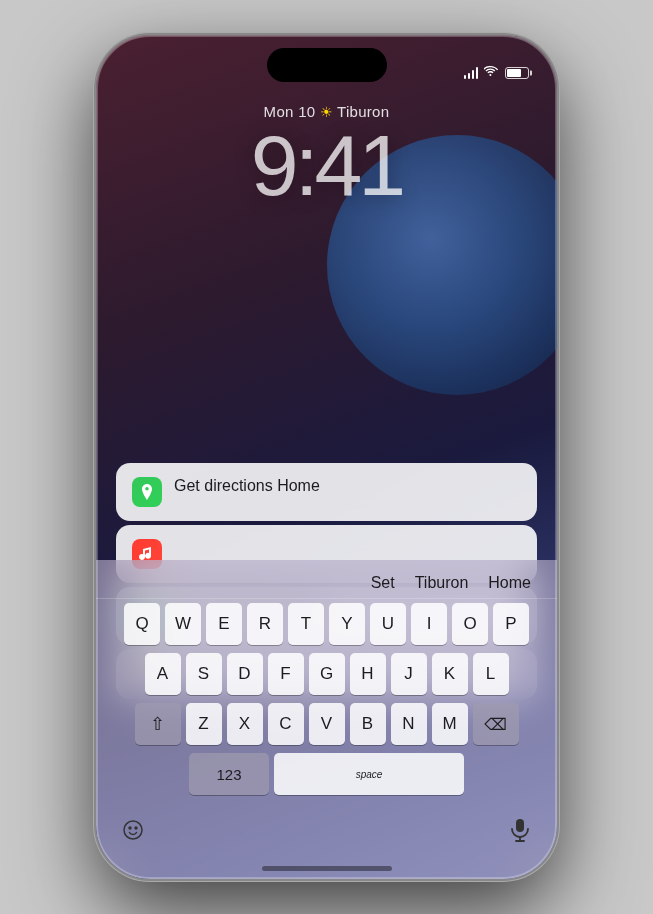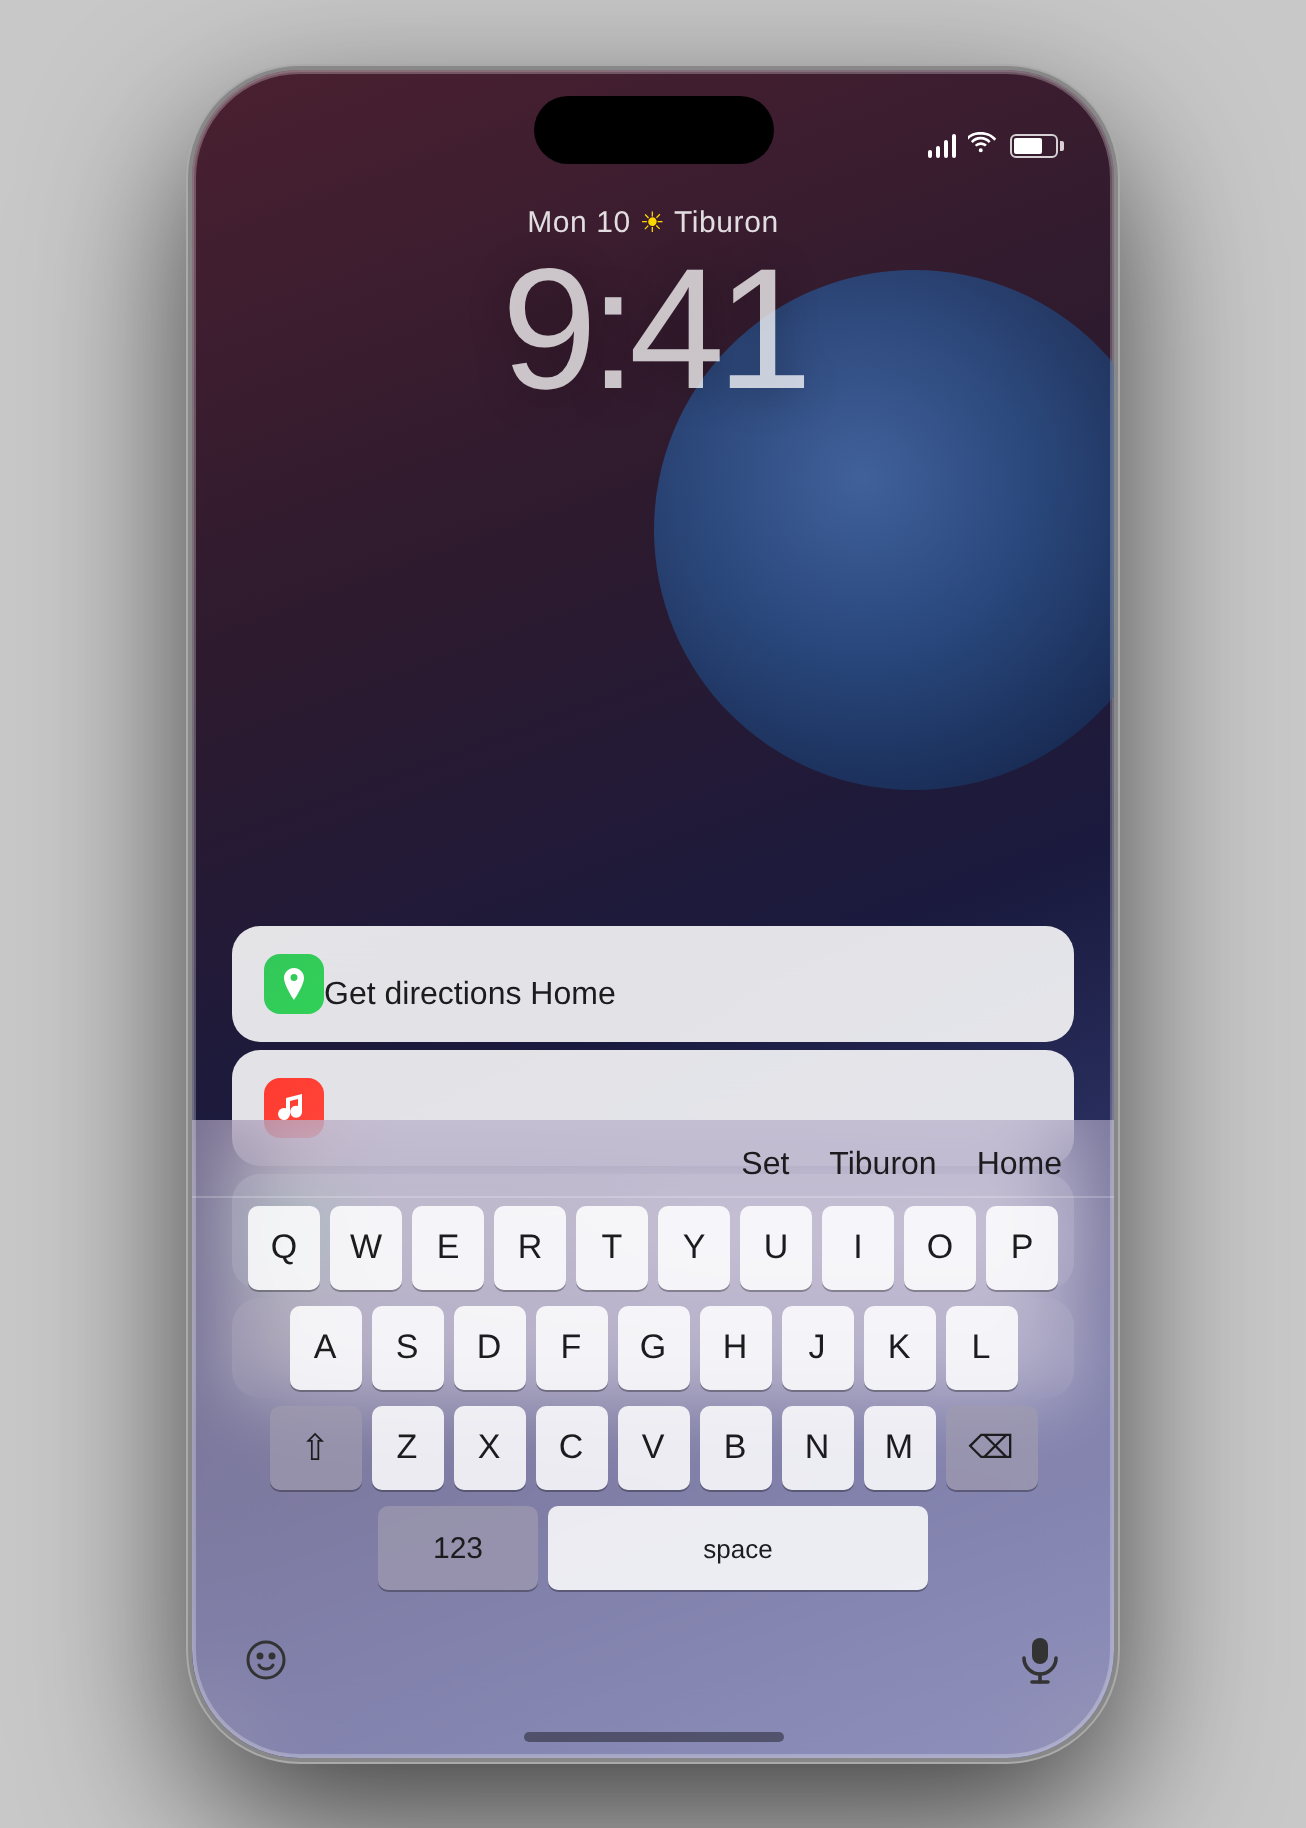--- a/index.html
+++ b/index.html
@@ -179,22 +179,22 @@
       z-index: 40;
     }
 
     .suggestion-item {
       background: rgba(255,255,255,0.88);
       backdrop-filter: blur(20px);
       border-radius: 14px;
       padding: 14px 16px;
       margin-bottom: 4px;
       display: flex;
-      align-items: flex-end;
-      gap: 0;
+      align-items: flex-start;
+      gap: 12px;
       cursor: pointer;
     }
 
     .suggestion-icon {
       width: 30px;
       height: 30px;
       border-radius: 8px;
       display: flex;
       align-items: center;
       justify-content: center;
@@ -478,21 +478,21 @@
         <div class="key">C</div>
         <div class="key">V</div>
         <div class="key">B</div>
         <div class="key">N</div>
         <div class="key">M</div>
         <div class="key dark backspace" style="max-width:46px; font-size:16px;">⌫</div>
       </div>
 
       <div class="key-row">
         <div class="key dark wide" style="max-width:80px; font-size:15px;">123</div>
-        <div class="key space" style="max-width:190px; font-size:13px;">space</div>
+        <div class="key space" style="max-width:190px; font-size:10px;font-style:italic;">space</div>
       </div>
     </div>
 
     <div class="keyboard-bottom">
       <div class="kb-bottom-btn">
         <svg width="24" height="24" viewBox="0 0 24 24" fill="none" stroke="#333" stroke-width="1.5">
           <circle cx="12" cy="12" r="9"></circle>
           <path d="M8.5 14.5s1 2 3.5 2 3.5-2 3.5-2" stroke-linecap="round"></path>
           <circle cx="9" cy="10" r="1" fill="#333"></circle>
           <circle cx="15" cy="10" r="1" fill="#333"></circle>

